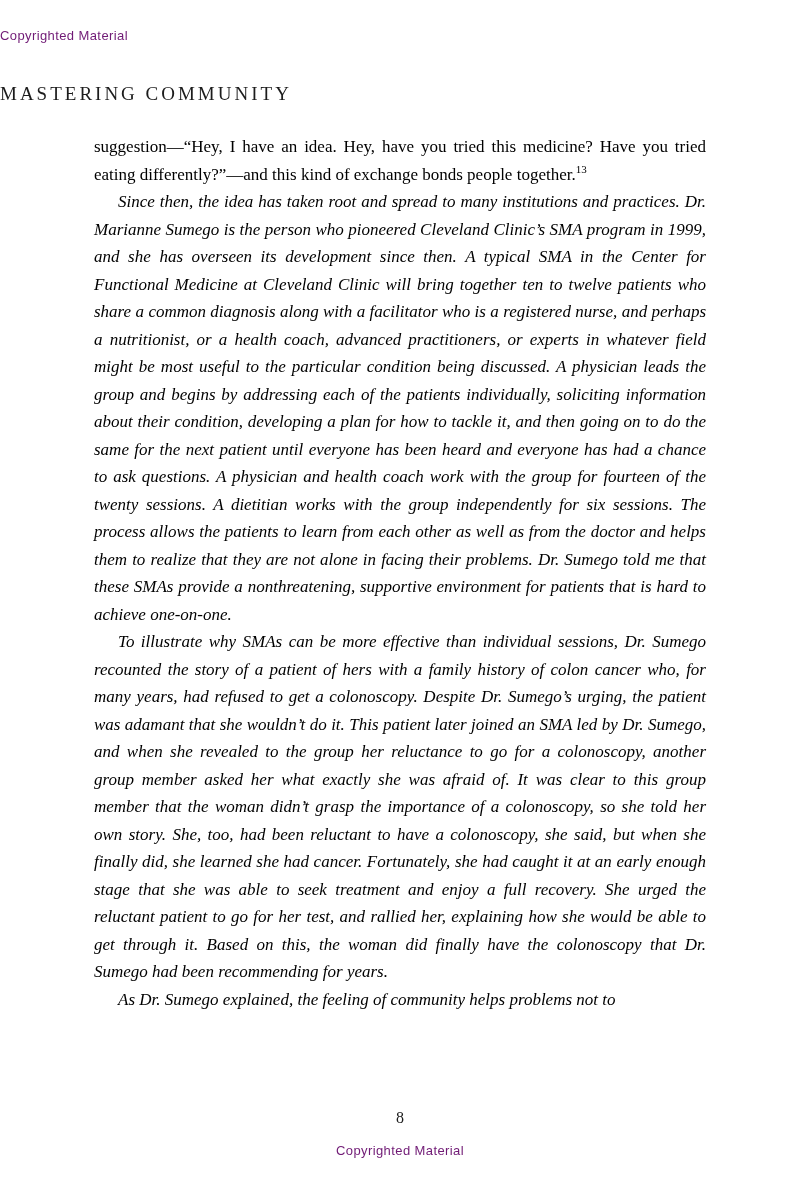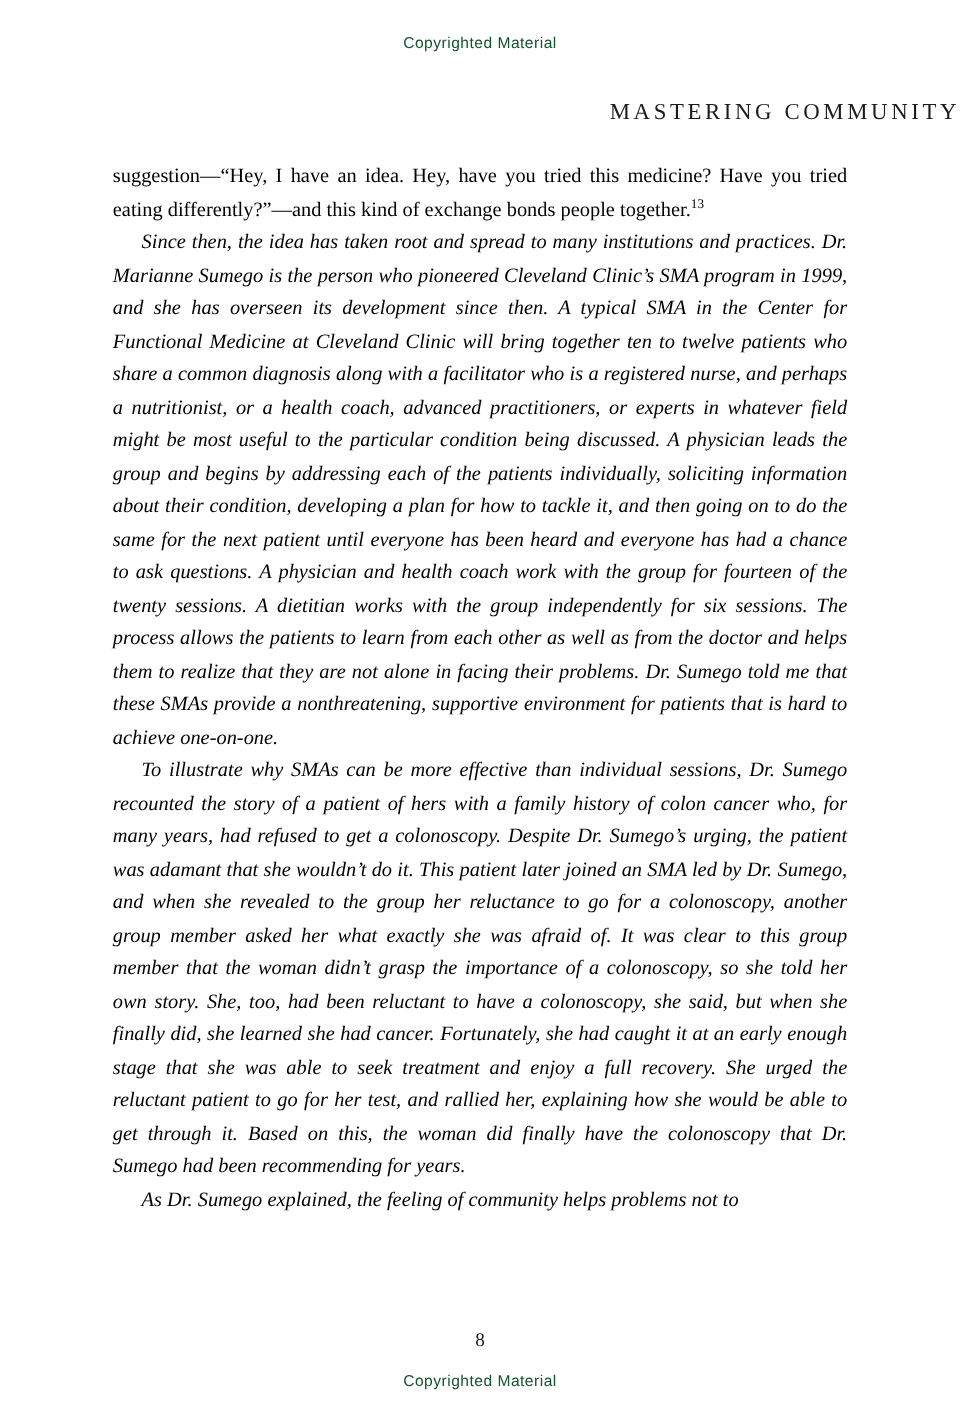--- a/index.html
+++ b/index.html
@@ -8,29 +8,28 @@
     width: 800px;
     height: 1184px;
     margin: 0 auto;
     font-family: "Liberation Serif", serif;
     color: #161616;
     display: flex;
     flex-direction: column;
     overflow: hidden;
   }
   .copyright {
-    text-align: center;
     font-family: "Liberation Sans", sans-serif;
     font-size: 13px;
-    color: #14532d;
+    color: #701a75;
     letter-spacing: 0.4px;
   }
   .copyright-top { margin-top: 28px; }
   .running-head {
-    text-align: right;
+    text-align: left;
     font-family: "Liberation Serif", serif;
     font-size: 19px;
     font-weight: 400;
     letter-spacing: 3px;
     color: #1c1c1c;
     margin-top: 40px;
   }
   .page-body {
     width: 612px;
     margin: 28px auto 0 auto;

